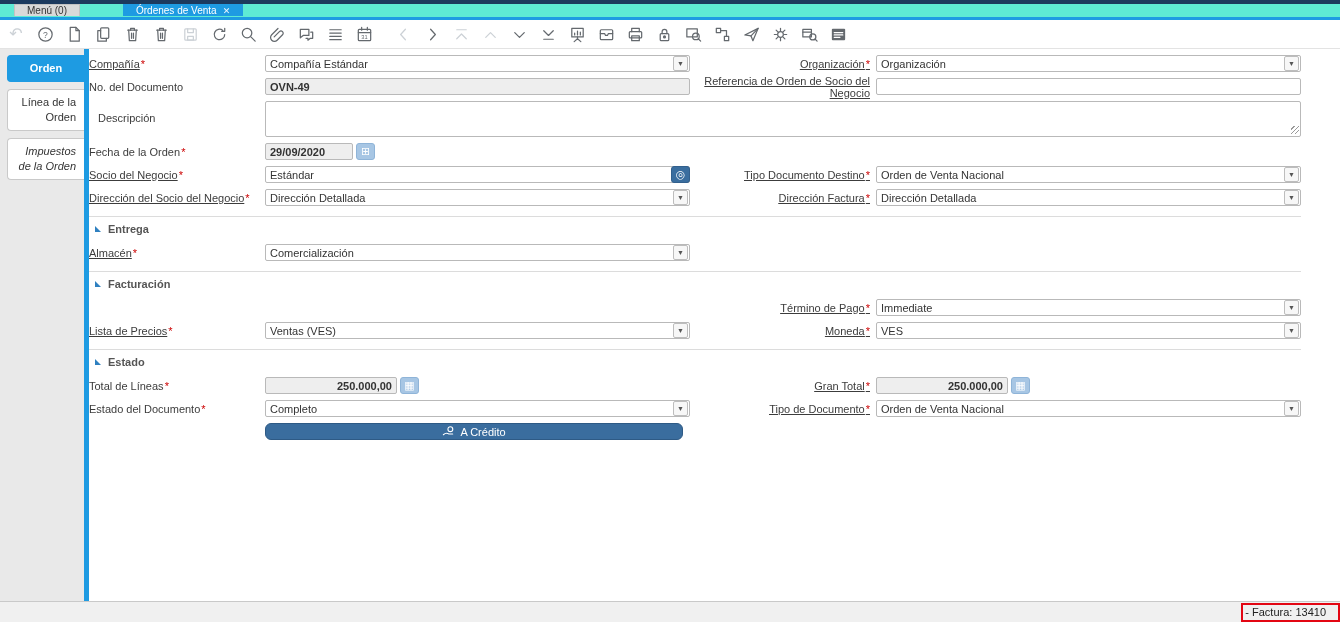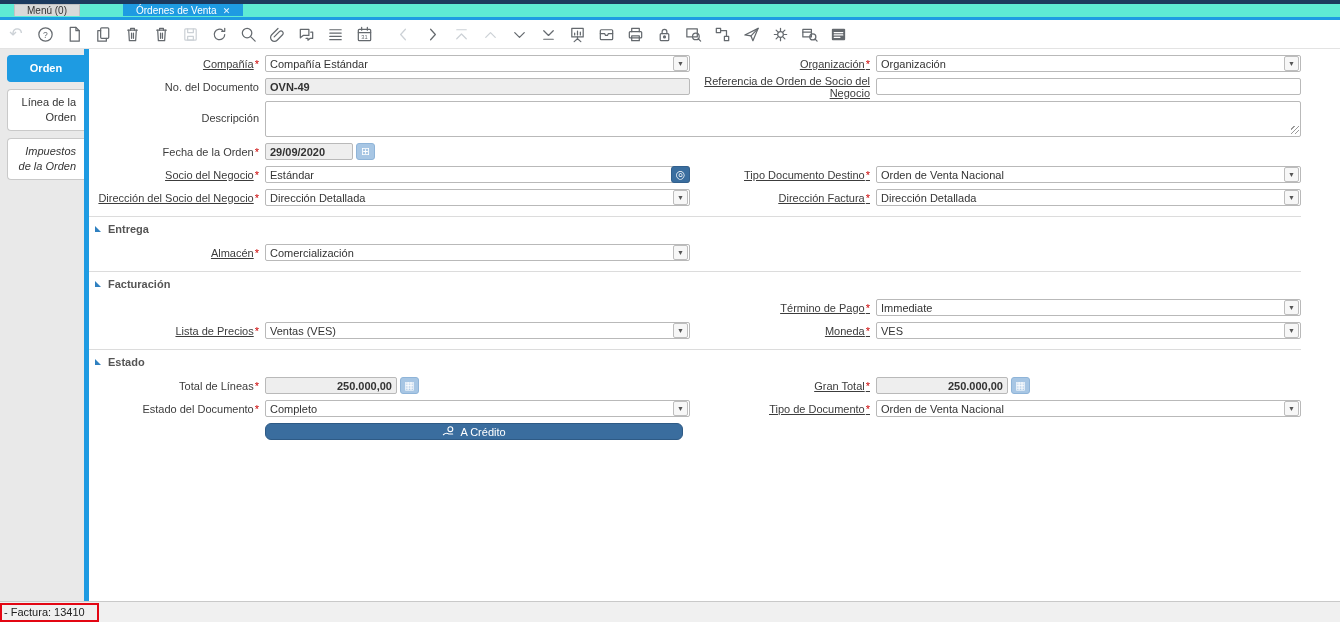--- a/index.html
+++ b/index.html
@@ -28,21 +28,21 @@
   .sidetabs { width:84px; background:#e9e9e9; padding-top:6px; display:flex; flex-direction:column; }
   .stab { margin:0 0 7px 7px; background:#fff; border:1px solid #c9c9c9; border-right:none; border-radius:4px 0 0 4px; padding:5px 8px 5px 4px; text-align:right; color:#333; line-height:15px; cursor:pointer; }
   .stab.active { background:#1e9be2; border-color:#1e9be2; color:#fff; text-align:center; font-weight:bold; padding:5px 4px; }
   .stab.italic { font-style:italic; }
   .bluestrip { width:5px; background:#1e9be2; }
   .form { flex:1; background:#fff; padding:6px 39px 0 0; overflow:hidden; }
 
   
   .frow { display:flex; align-items:center; height:17px; margin-bottom:6px; }
   .frow.tall { height:auto; align-items:flex-start; }
-  .lbl { width:176px; text-align:right; padding-right:6px; color:#3c3c3c; flex-shrink:0; }
+  .lbl { width:176px; text-align:left; padding-right:6px; color:#3c3c3c; flex-shrink:0; }
   .fld { width:425px; display:flex; align-items:center; flex-shrink:0; }
   .lblr { width:186px; text-align:right; padding-right:6px; color:#3c3c3c; flex-shrink:0;text-decoration:underline; }
   .fldr { width:425px; display:flex; align-items:center; flex-shrink:0; }
   .fld.grow { flex:1; width:auto; }
   .u { text-decoration:underline; cursor:pointer; }
   .req { color:#cc0000; margin-left:1px; }
 
   .tb { height:17px; border:1px solid #b9b9b9; background:#fff; font:inherit; color:#333; padding:0 4px; width:100%; border-radius:2px; }
   .tb.ro { background:#eeeeee;font-weight:bold; }
   .tb.amt { text-align:right; }
@@ -61,21 +61,21 @@
   .amtw { width:132px; display:flex; }
 
   .sect { border-top:1px solid #dcdcdc; margin:10px 0 7px 0; padding:6px 0 2px 6px; display:flex; align-items:center; gap:7px; }
   .sect .tri { width:0; height:0; border-bottom:6px solid #2f80c0; border-right:6px solid transparent; }
   .sect .stitle { font-weight:bold; color:#555; }
 
   .credit-btn { width:418px; height:17px; background:#3a6d9e; border:1px solid #2e5a85; border-radius:6px; color:#fff; font:inherit; display:flex; align-items:center; justify-content:center; gap:5px; cursor:pointer; }
   .credit-btn svg { stroke:#fff; fill:none; stroke-width:1.2; stroke-linecap:round; }
 
   
-  .statusbar { height:21px; background:#f0f0f0; border-top:1px solid #c9c9c9; display:flex; align-items:center; justify-content:flex-start; }
+  .statusbar { height:21px; background:#f0f0f0; border-top:1px solid #c9c9c9; display:flex; align-items:center; justify-content:flex-end; }
   .status-left-box { border:2px solid #e30613; height:19px; display:flex; align-items:center; padding:0 12px 0 2px; color:#222; }
   .status-right { display:flex; align-items:center; gap:8px; padding-right:8px; color:#222; }
   .vdiv { width:1px; height:12px; background:#aaa; }
 </style>
 </head>
 <body>
 
 <div class="screen">
 
   <div class="topbar"></div>
@@ -304,21 +304,21 @@
         <div class="fld">
             <input class="tb ro" value="OVN-49" style="">
           </div>
         <div class="lblr"><span>Referencia de Orden de Socio del Negocio</span></div>
         <div class="fldr">
             <input class="tb" value="" style="">
           </div>
       </div>
 
       <div class="frow tall">
-        <div class="lbl" style="padding-top:11px;"><span>Descripción</span></div>
+        <div class="lbl" style="padding-top:11px;padding-left:9px;"><span>Descripción</span></div>
         <div class="fld grow">
             <div class="tawrap">
               <textarea class="tb" style=""></textarea>
             </div>
           </div>
       </div>
 
       <div class="frow">
         <div class="lbl"><span>Fecha de la Orden</span><span class="req">*</span></div>
         <div class="fld">

